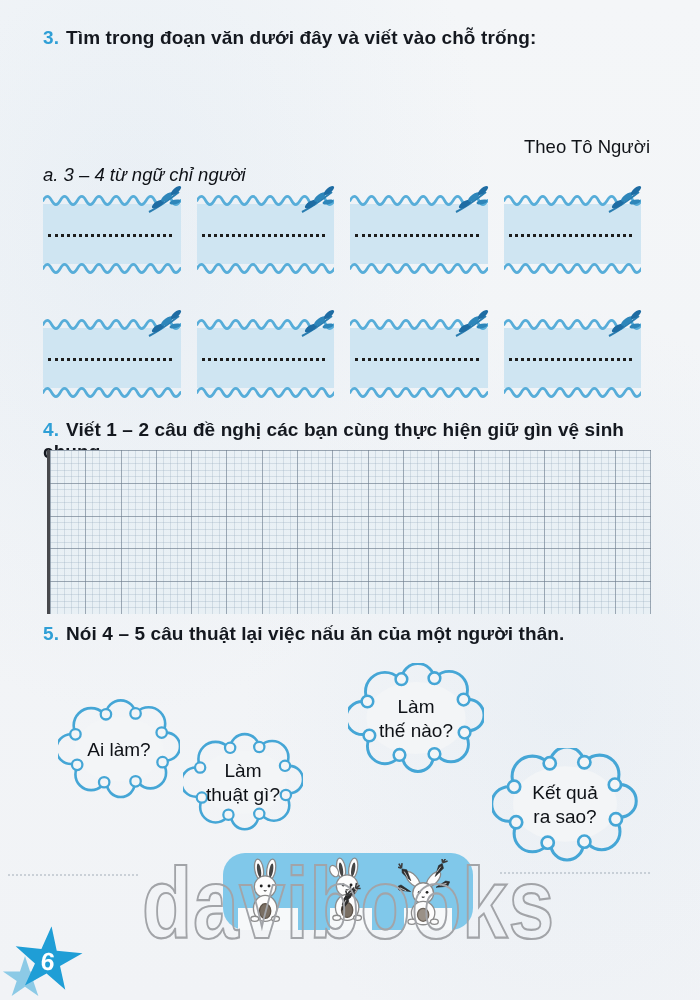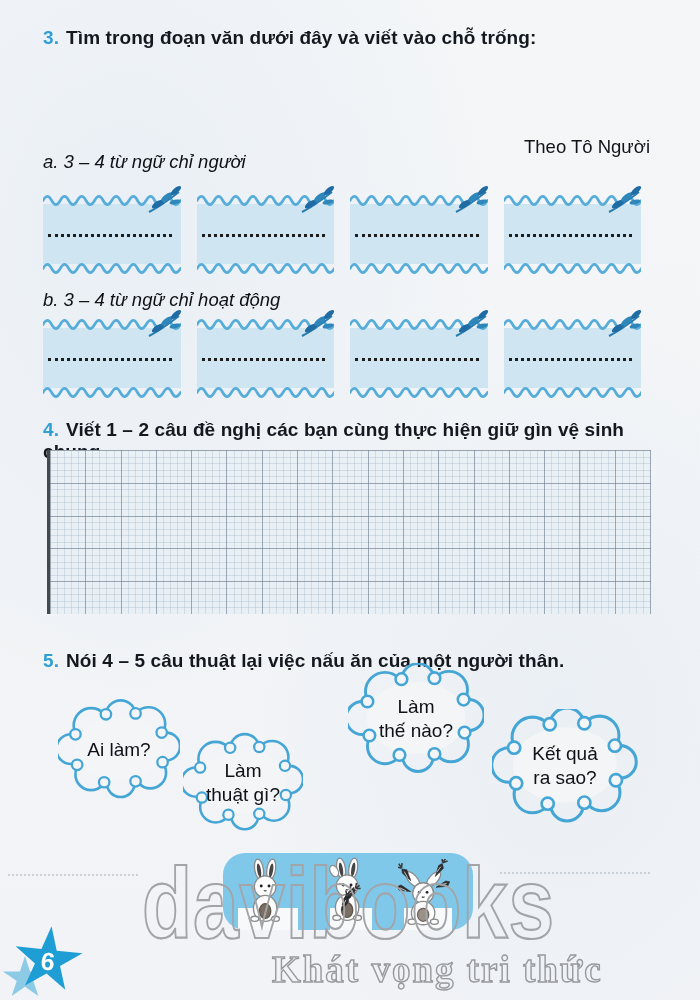--- a/index.html
+++ b/index.html
@@ -121,21 +121,21 @@
   <div class="abs ex-head" style="top:27px">
     <span class="num">3.</span><span class="ttl">Tìm trong đoạn văn dưới đây và viết vào chỗ trống:</span>
   </div>
 
 
   <div class="abs attr" style="top:136px">
     <span class="theo">Theo</span>
     <span>Tô Người</span>
   </div>
 
-  <div class="abs part-label" style="top:151px">a. 3 – 4 từ ngữ chỉ người</div>
+  <div class="abs part-label" style="top:164px">a. 3 – 4 từ ngữ chỉ người</div>
 
   <div class="abs boxrow" style="top:204px">
     <div class="abox">
       <svg class="wave top" viewBox="0 0 134 12" preserveAspectRatio="none">
           <use href="#wave"></use>
         </svg>
       <svg class="wave bot" viewBox="0 0 134 12" preserveAspectRatio="none">
           <use href="#wave"></use>
         </svg>
       <span class="dots"></span>
@@ -174,21 +174,20 @@
       <svg class="wave bot" viewBox="0 0 134 12" preserveAspectRatio="none">
           <use href="#wave"></use>
         </svg>
       <span class="dots"></span>
       <svg class="leaf" viewBox="0 0 40 30">
           <use href="#leafg"></use>
         </svg>
     </div>
   </div>
 
-  <div class="abs part-label" style="top:289px">b. 3 – 4 từ ngữ chỉ hoạt động</div>
 
   <div class="abs boxrow" style="top:328px">
     <div class="abox">
       <svg class="wave top" viewBox="0 0 134 12" preserveAspectRatio="none">
           <use href="#wave"></use>
         </svg>
       <svg class="wave bot" viewBox="0 0 134 12" preserveAspectRatio="none">
           <use href="#wave"></use>
         </svg>
       <span class="dots"></span>
@@ -233,21 +232,21 @@
         </svg>
     </div>
   </div>
 
   <div class="abs ex-head" style="top:419px">
     <span class="num">4.</span><span class="ttl">Viết 1 – 2 câu đề nghị các bạn cùng thực hiện giữ gìn vệ sinh chung.</span>
   </div>
 
   <div class="abs grid"></div>
 
-  <div class="abs ex-head" style="top:650px">
+  <div class="abs ex-head" style="top:623px">
     <span class="num">5.</span><span class="ttl">Nói 4 – 5 câu thuật lại việc nấu ăn của một người thân.</span>
   </div>
 
   <div class="cloud" style="left:58px; top:695px; width:122px; height:110px;">
     <svg viewBox="0 0 140 112">
       <g fill="none" stroke="#45a6d6" stroke-width="3">
         <circle cx="38" cy="28" r="20"></circle>
           <circle cx="72" cy="16" r="17"></circle>
           <circle cx="104" cy="26" r="19"></circle>
         <circle cx="124" cy="52" r="16"></circle>
@@ -327,21 +326,21 @@
         <circle cx="20" cy="38" r="6"></circle>
           <circle cx="22" cy="73" r="6"></circle>
       </g>
     </svg>
     <div class="clabel">
       <span>Làm</span>
       <span>thế nào?</span>
     </div>
   </div>
 
-  <div class="cloud" style="left:492px; top:709px; width:146px; height:114px;">
+  <div class="cloud" style="left:492px; top:748px; width:146px; height:114px;">
     <svg viewBox="0 0 140 112">
       <g fill="none" stroke="#45a6d6" stroke-width="3">
         <circle cx="38" cy="28" r="20"></circle>
           <circle cx="72" cy="16" r="17"></circle>
           <circle cx="104" cy="26" r="19"></circle>
         <circle cx="124" cy="52" r="16"></circle>
           <circle cx="106" cy="82" r="18"></circle>
           <circle cx="72" cy="94" r="16"></circle>
         <circle cx="38" cy="84" r="18"></circle>
           <circle cx="15" cy="55" r="17"></circle>
@@ -400,20 +399,19 @@
       </g>
       <path d="M27.5 42 q1.5 1.6 3 0" stroke="#222" stroke-width="1.2" fill="none"></path>
       <use href="#carrotg" transform="translate(0 2) rotate(-35 8 13)"></use>
       <use href="#carrotg" transform="translate(40 -4) rotate(30 8 13)"></use>
       <use href="#carrotg" transform="translate(46 14) rotate(70 8 13)"></use>
       <use href="#carrotg" transform="translate(-4 20) rotate(-70 8 13)"></use>
     </svg>
   </div>
 
   <div class="abs wm">davibooks</div>
-  <div class="abs wm-tag">Khát vọng tri thức</div>
 
   <div class="abs star small"></div>
   <div class="abs star big">
     <span class="pg">6</span>
   </div>
 
 </div>
 
 </body></html>

